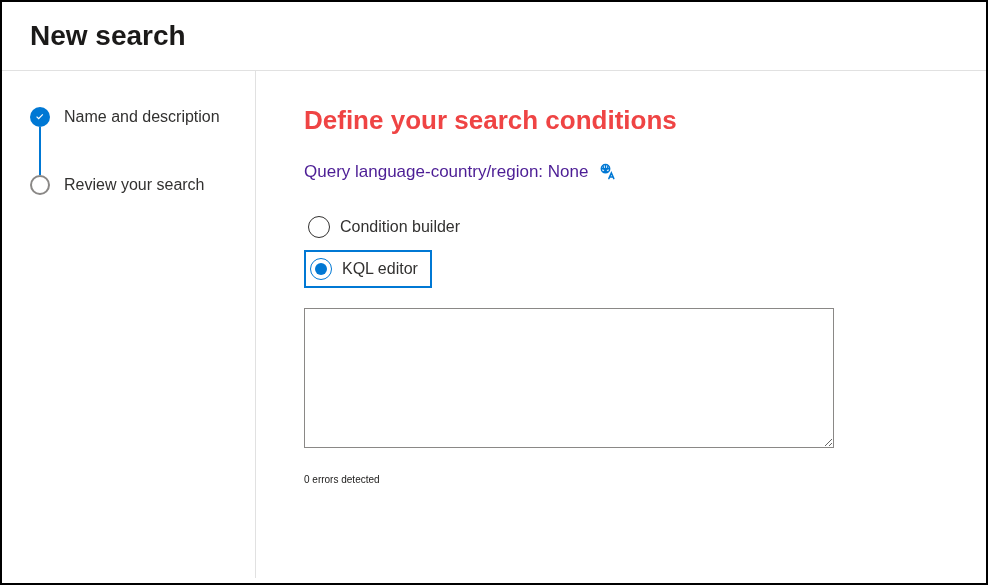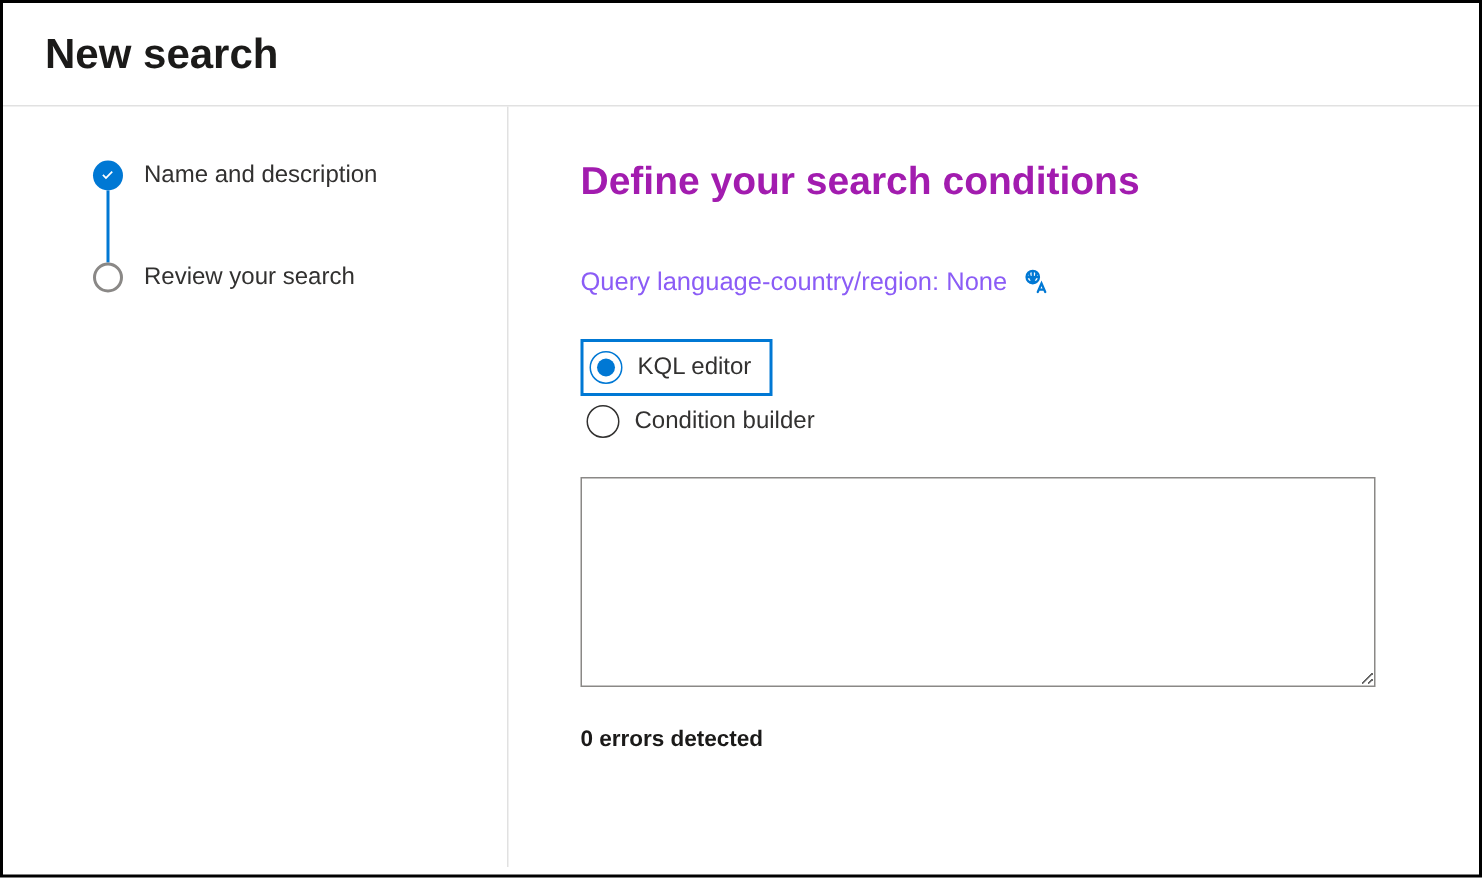--- a/index.html
+++ b/index.html
@@ -18,24 +18,23 @@
     .header h1 {
       font-size: 28px;
       font-weight: 700;
       color: #1b1a19;
     }
     .body-wrap {
       display: flex;
       height: calc(100% - 74px);
     }
     .sidebar {
-      width: 305px;
+      width: 254px;
       border-right: 1px solid #e1e1e1;
       padding: 36px 24px 24px 28px;
-      margin-left: 32px;
     }
     .steps {
       list-style: none;
       position: relative;
     }
     .step {
       position: relative;
       display: flex;
       align-items: center;
       margin-bottom: 48px;
@@ -89,26 +88,26 @@
     .connector.pending { background: #8a8886; }
 
     .main {
       flex: 1;
       padding: 34px 48px 24px 48px;
       overflow: auto;
     }
     .main h2 {
       font-size: 26px;
       font-weight: 700;
-      color: #a21caf;
-      margin-bottom: 42px;
+      color: #ef4444;
+      margin-bottom: 26px;
     }
     .lang-row {
       font-size: 17px;
-      color: #8b5cf6;
+      color: #4c1d95;
       margin-bottom: 28px;
       display: flex;
       align-items: center;
       gap: 10px;
     }
     .lang-icon {
       color: #0078d4;
       display: inline-flex;
       width: 20px;
       height: 20px;
@@ -156,22 +155,22 @@
       border: 1px solid #8a8886;
       font-family: inherit;
       font-size: 14px;
       padding: 8px;
       resize: both;
       margin-top: 12px;
       display: block;
     }
     .errors {
       margin-top: 26px;
-      font-size: 15px;
-      font-weight: 700;
+      font-size: 10px;
+      font-weight: 400;
       color: #1b1a19;
     }
   </style>
 </head>
 <body>
 
 <div class="header">
   <h1>New search</h1>
 </div>
 
@@ -208,30 +207,30 @@
       <span class="lang-icon">
         <svg viewBox="0 0 24 24" fill="none" stroke="#0078d4" stroke-width="1.8">
           <circle cx="9" cy="8" r="5"></circle>
           <path d="M4 8h10M9 3v10M6 4c0 4 2 8 6 8M12 4c0 4-2 8-6 8"></path>
           <path d="M13 20l3-7 3 7M14 18h4" stroke-linecap="round"></path>
         </svg>
       </span>
     </div>
 
     <div class="radio-group">
+      <div class="radio-option">
+        <span class="radio-circle"></span>
+        <span>Condition builder</span>
+      </div>
       <div class="radio-option selected selected-box">
         <span class="radio-circle">
             <span class="radio-dot"></span>
           </span>
         <span>KQL editor</span>
       </div>
-      <div class="radio-option">
-        <span class="radio-circle"></span>
-        <span>Condition builder</span>
-      </div>
     </div>
 
     <textarea class="kql-textarea" value="" style=""></textarea>
 
     <div class="errors">0 errors detected</div>
   </main>
 
 </div>
 
 </body></html>

